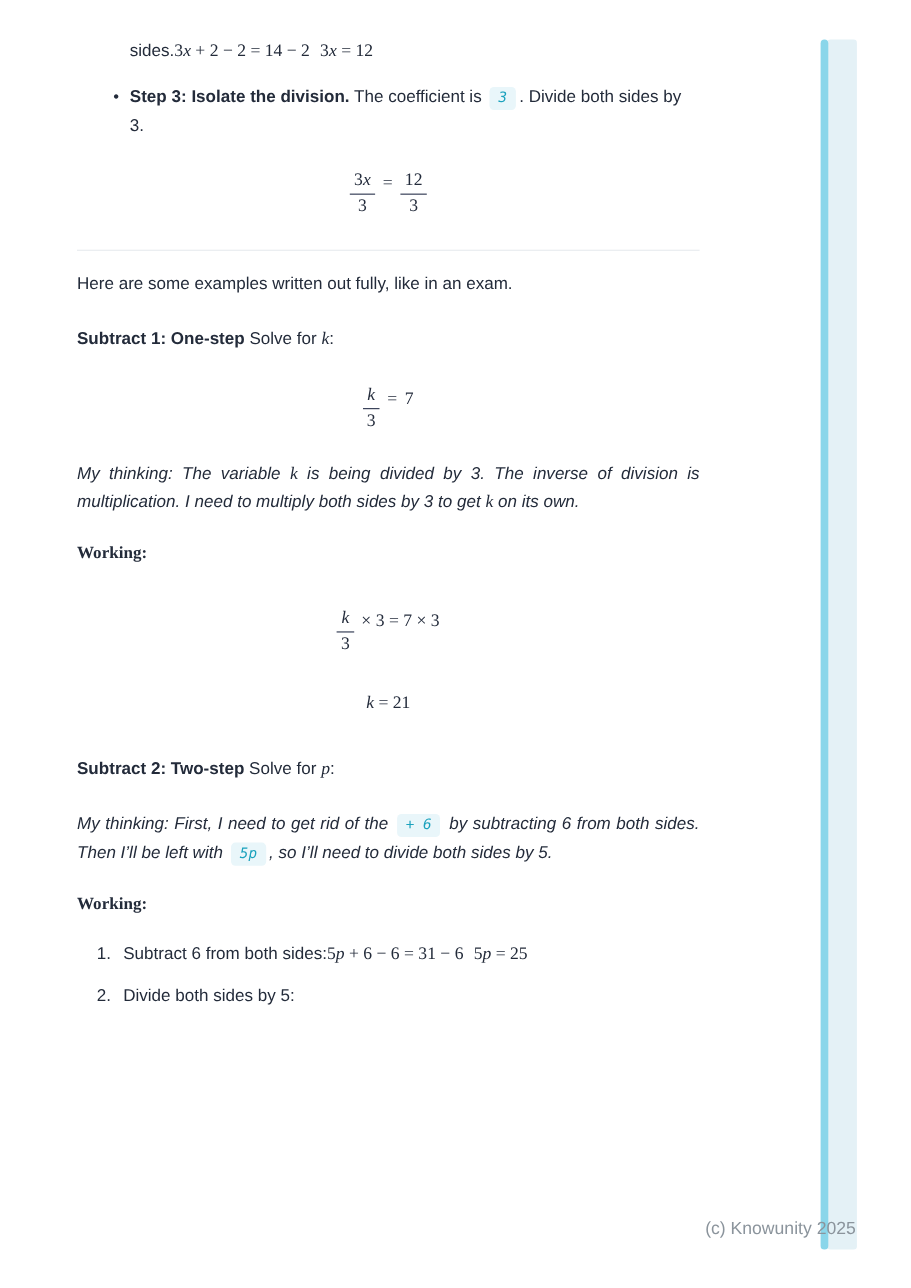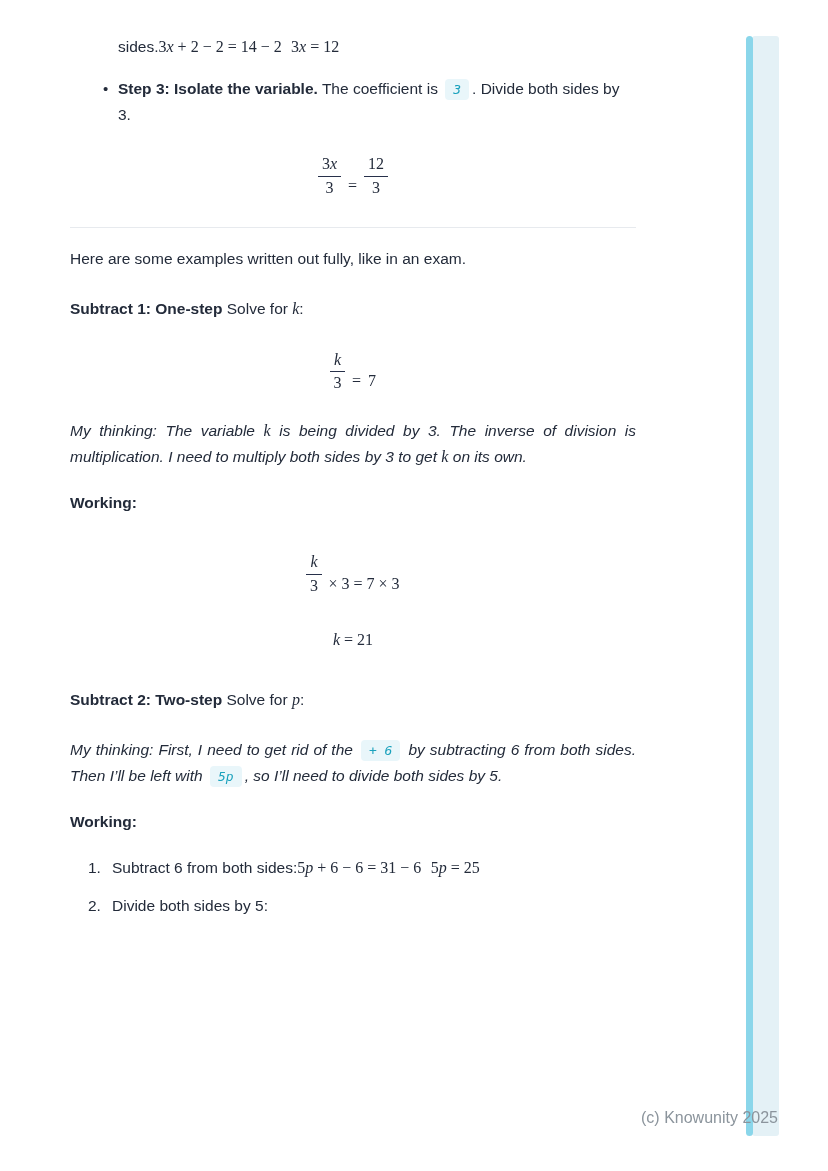--- a/index.html
+++ b/index.html
@@ -27,21 +27,21 @@
     padding: 0 8px;
     font-family: "DejaVu Sans Mono", monospace;
     font-style: italic;
     font-size: 13px;
     line-height: 21px;
     vertical-align: baseline;
     margin: 0 3px;
   }
 
   .math-block {
-    display: flex; justify-content: center; align-items: flex-end; gap: 7px;
+    display: flex; justify-content: center; align-items: flex-start; gap: 7px;
     font-family: "Liberation Serif", serif; font-size: 16px; color: #242c3c;
   }
   .mb-1 { margin-top: 26px; }
   .mb-eq1 { margin-top: 28px; }
   .mb-eq2 { margin-top: 36px; }
   .mb-eq3 { margin-top: 30px; }
   .mb-eq4 { margin-top: 44px; }
 
   .frac { display: inline-flex; flex-direction: column; align-items: center; vertical-align: middle; line-height: 1.3; }
   .frac .num { padding: 0 4px 1px; border-bottom: 1.2px solid #27304a; }
@@ -56,21 +56,21 @@
   .intro { margin-top: 18px; }
 
   .ex-title { margin-top: 24px; }
   .ex-title strong { font-weight: bold; }
   .ex-title .math { font-style: italic; }
   .ex2 { margin-top: 34px; }
 
   .thinking { margin-top: 24px; font-style: italic; text-align: justify; }
   .thinking .math { font-style: italic; }
 
-  .working { margin-top: 20px; font-weight: bold; }
+  .working { margin-top: 20px; font-weight: bold; font-family: Liberation Serif, serif; }
 
   .steps { margin-top: 20px; }
   .step-row { display: flex; margin-top: 12px; }
   .step-marker { width: 12px; margin-left: 18px; flex: none; }
   .step-body { flex: 1; padding-left: 12px; }
 
   .scroll-track {
     position: absolute; left: 752px; top: 36px; width: 27px; height: 1100px;
     background: #e4f1f6; border-radius: 3px;
   }
@@ -88,21 +88,21 @@
 
 <div class="page">
   <div class="content">
 
     <p class="cont-line"><span>sides.</span><span class="math">3<i>x</i> + 2 − 2 = 14 − 2</span>
       <span class="math mgap">3<i>x</i> = 12</span></p>
 
     <div class="bullet-item">
       <span class="bullet-marker">•</span>
       <div class="bullet-body">
-        <strong>Step 3: Isolate the variable.</strong>
+        <strong>Step 3: Isolate the division.</strong>
         <span>The coefficient is</span>
         <span class="badge">3</span><span>. Divide both sides by 3.</span>
       </div>
     </div>
 
     <div class="math-block mb-1">
       <span class="frac">
         <span class="num">3<i>x</i></span>
         <span class="den">3</span>
       </span>

